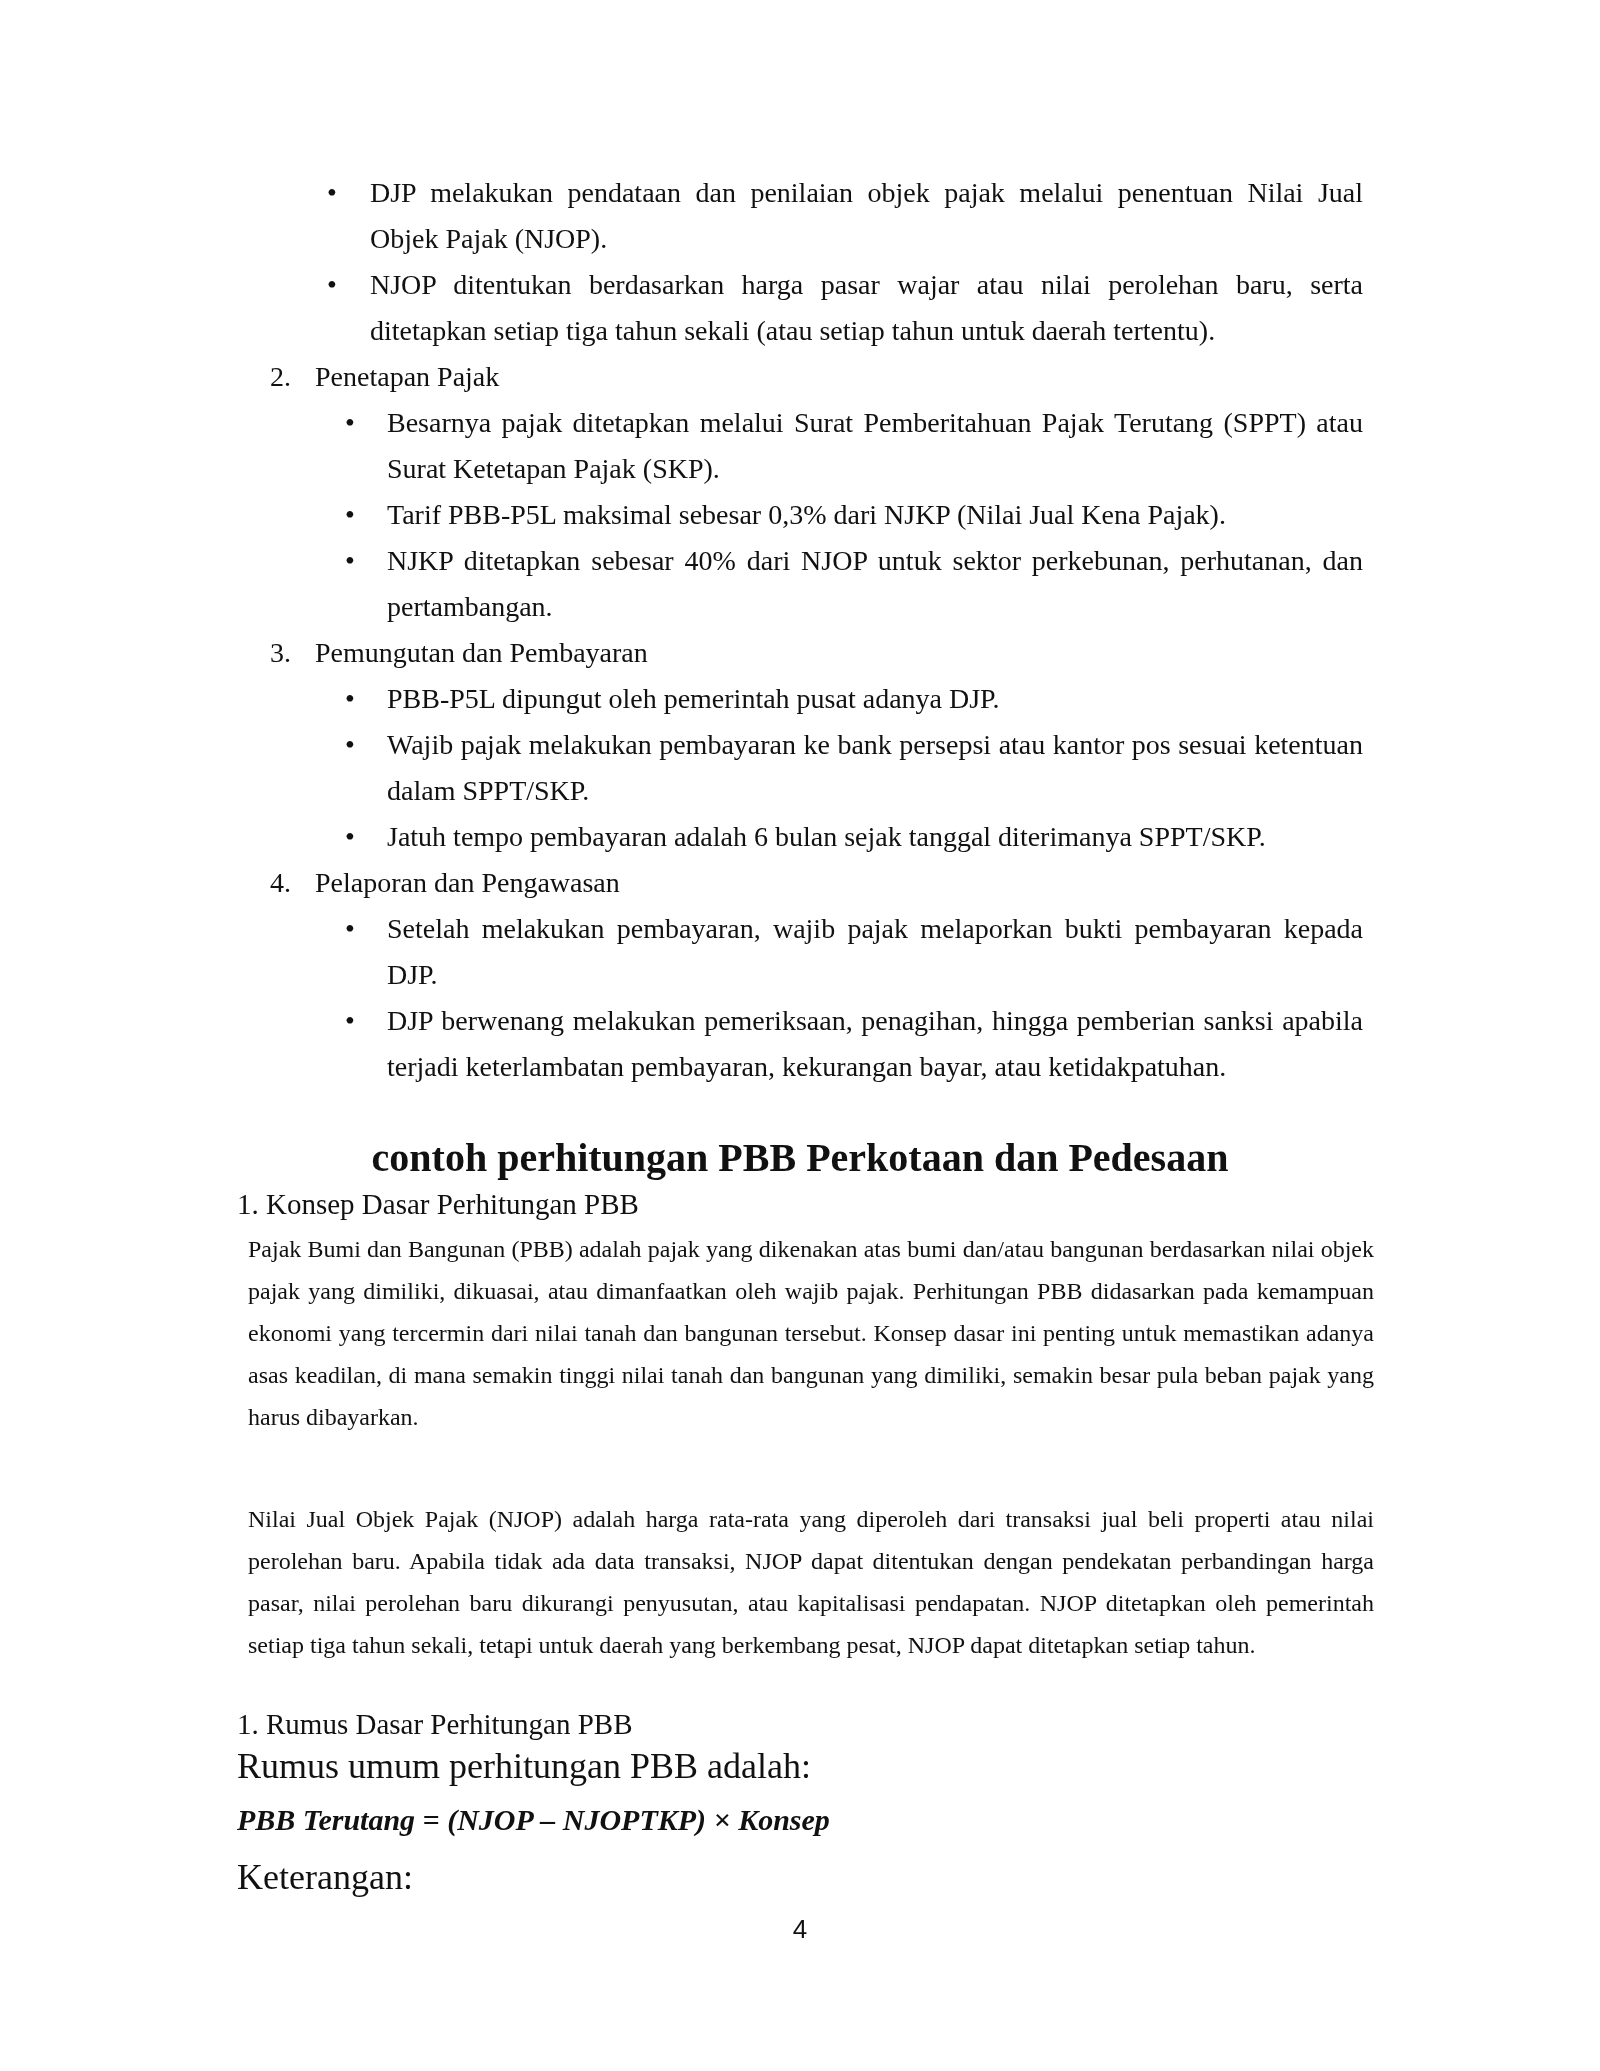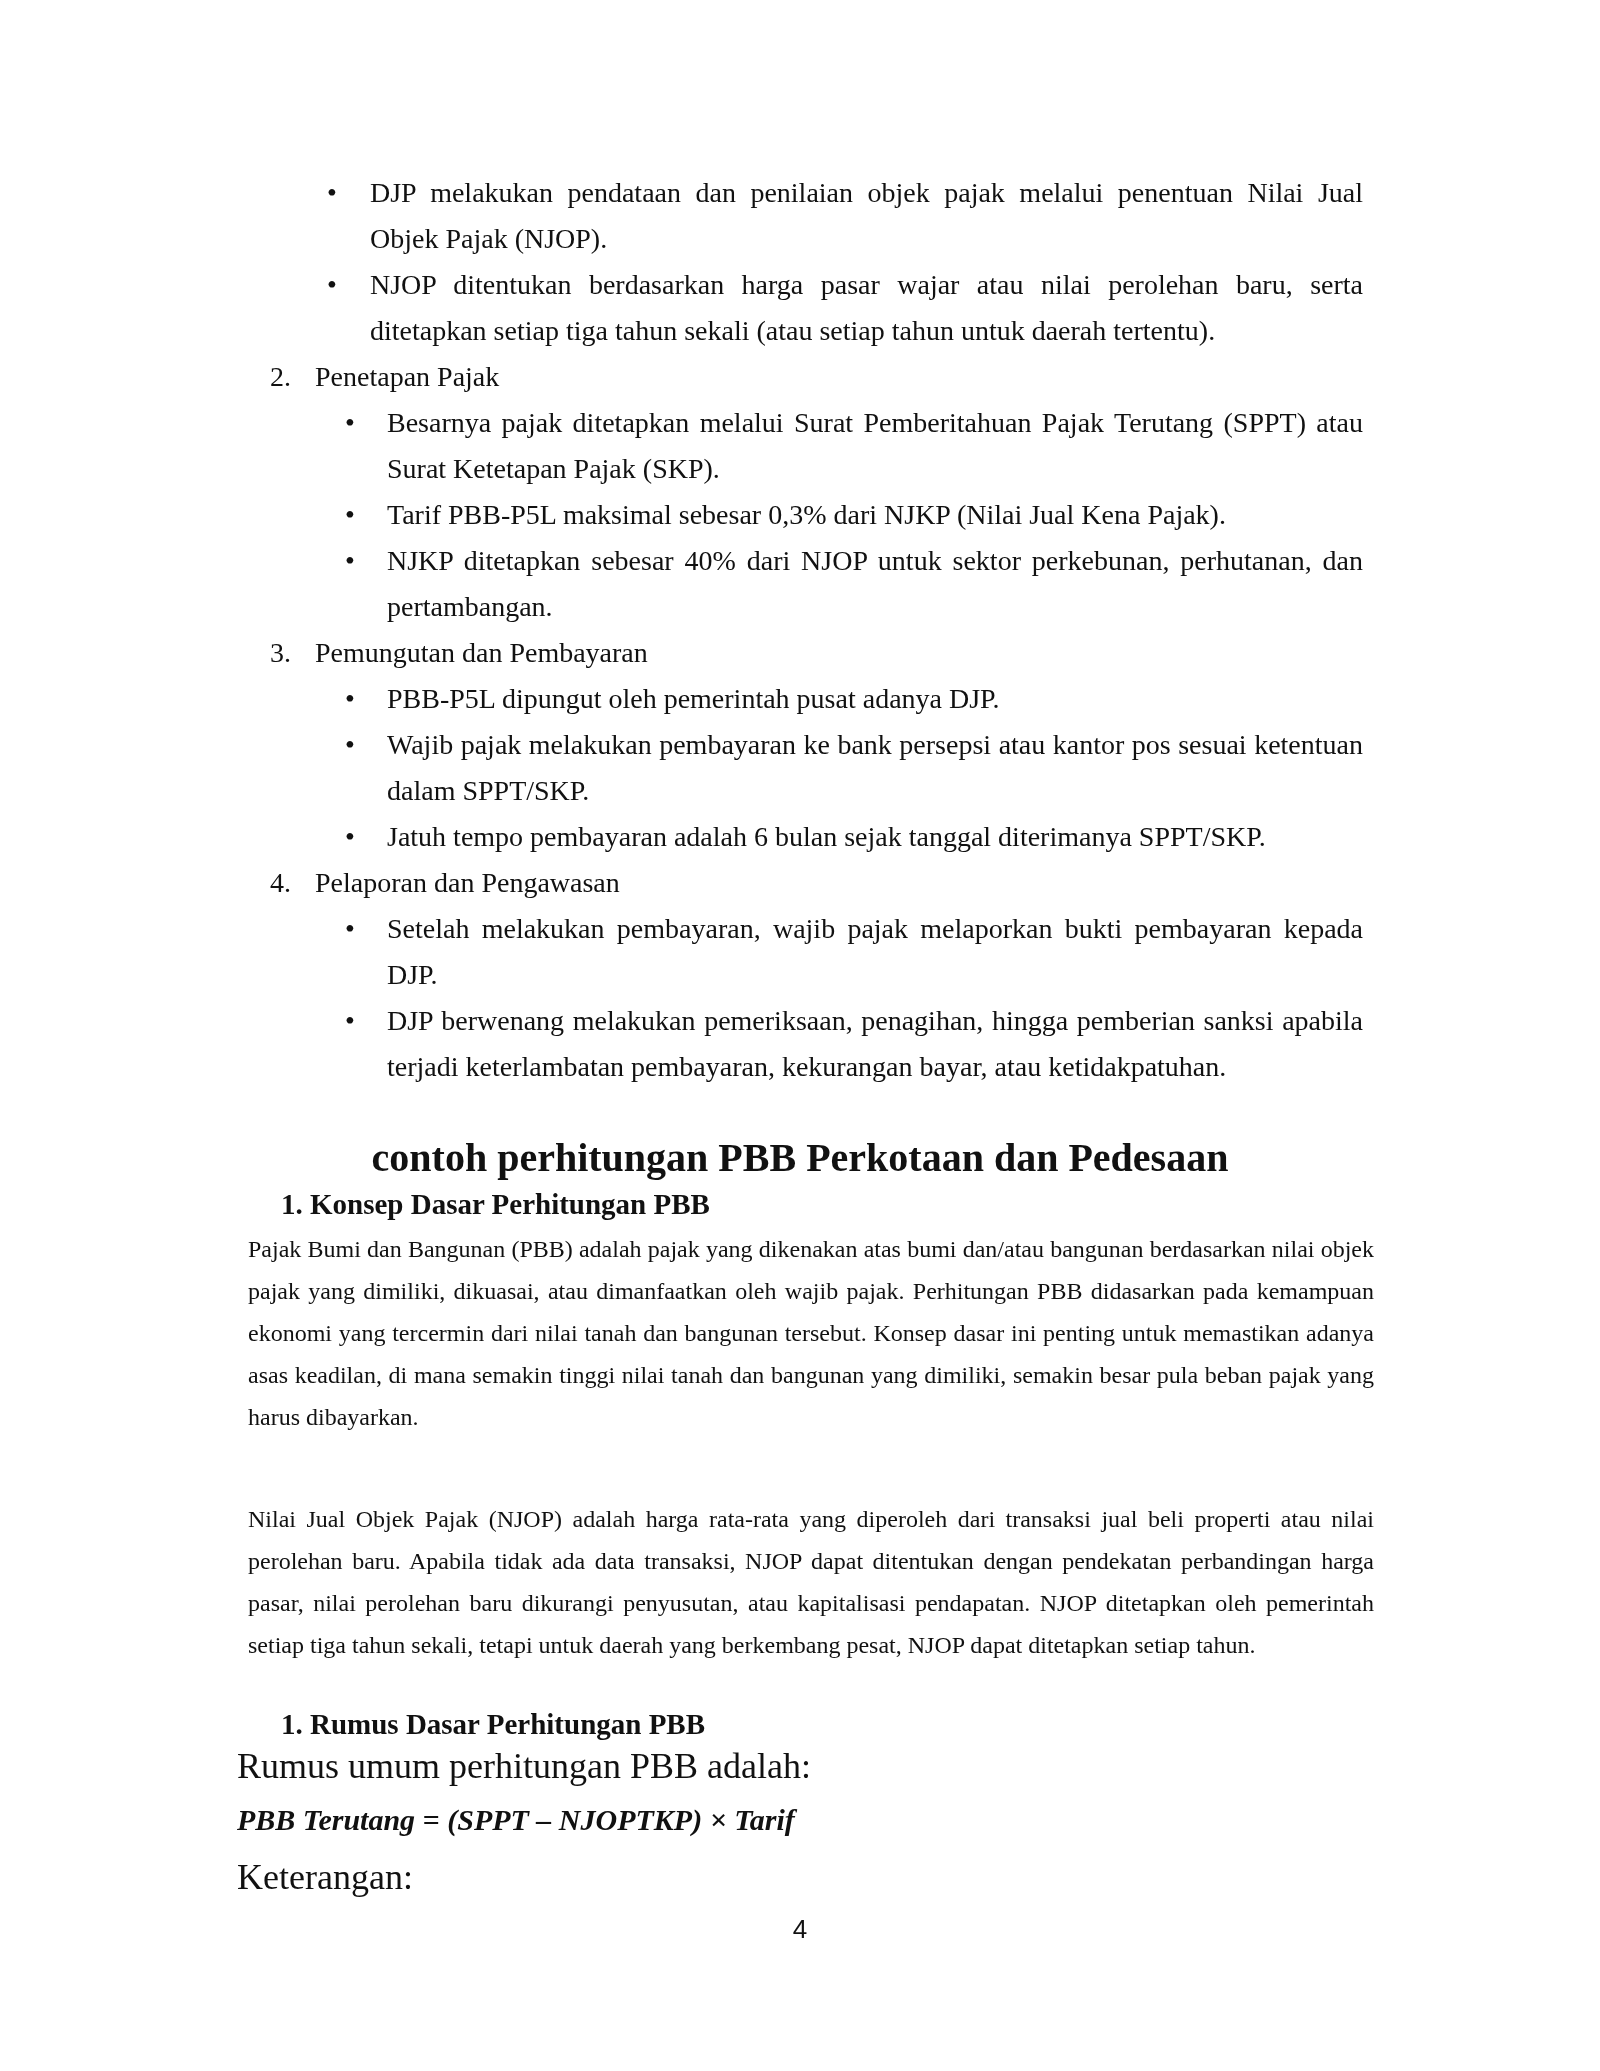--- a/index.html
+++ b/index.html
@@ -41,24 +41,23 @@
     font-weight: bold;
     line-height: 48px;
     white-space: nowrap;
     font-family: Liberation Serif, serif;
   }
   .sec-heading {
     position: absolute;
     left: 237px;
     width: 1126px;
     font-size: 29px;
-    font-weight: bold;
+    font-weight: normal;
     line-height: 36px;
     white-space: nowrap;
-    margin-left: 44px;
   }
   .para {
     position: absolute;
     left: 248px;
     width: 1126px;
     font-size: 24px;
     line-height: 42px;
     text-align: justify;
   }
   .single-line {
@@ -158,19 +157,19 @@
   <div class="doc-title">contoh perhitungan PBB Perkotaan dan Pedesaan</div>
 
   <div class="sec-heading" style="top:1186px">1. Konsep Dasar Perhitungan PBB</div>
   <div class="para" style="top:1228px">Pajak Bumi dan Bangunan (PBB) adalah pajak yang dikenakan atas bumi dan/atau bangunan berdasarkan nilai objek pajak yang dimiliki, dikuasai, atau dimanfaatkan oleh wajib pajak. Perhitungan PBB didasarkan pada kemampuan ekonomi yang tercermin dari nilai tanah dan bangunan tersebut. Konsep dasar ini penting untuk memastikan adanya asas keadilan, di mana semakin tinggi nilai tanah dan bangunan yang dimiliki, semakin besar pula beban pajak yang harus dibayarkan.</div>
 
   <div class="para" style="top:1498px">Nilai Jual Objek Pajak (NJOP) adalah harga rata-rata yang diperoleh dari transaksi jual beli properti atau nilai perolehan baru. Apabila tidak ada data transaksi, NJOP dapat ditentukan dengan pendekatan perbandingan harga pasar, nilai perolehan baru dikurangi penyusutan, atau kapitalisasi pendapatan. NJOP ditetapkan oleh pemerintah setiap tiga tahun sekali, tetapi untuk daerah yang berkembang pesat, NJOP dapat ditetapkan setiap tahun.</div>
 
   <div class="sec-heading" style="top:1706px">1. Rumus Dasar Perhitungan PBB</div>
   <div class="single-line" style="top:1749px">Rumus umum perhitungan PBB adalah:</div>
 
-  <div class="formula">PBB Terutang = (SPPT – NJOPTKP) × Tarif</div>
+  <div class="formula">PBB Terutang = (NJOP – NJOPTKP) × Konsep</div>
 
   <div class="single-line" style="top:1860px">Keterangan:</div>
 
   <div class="page-number">4</div>
 
 </div>
 
 </body></html>

